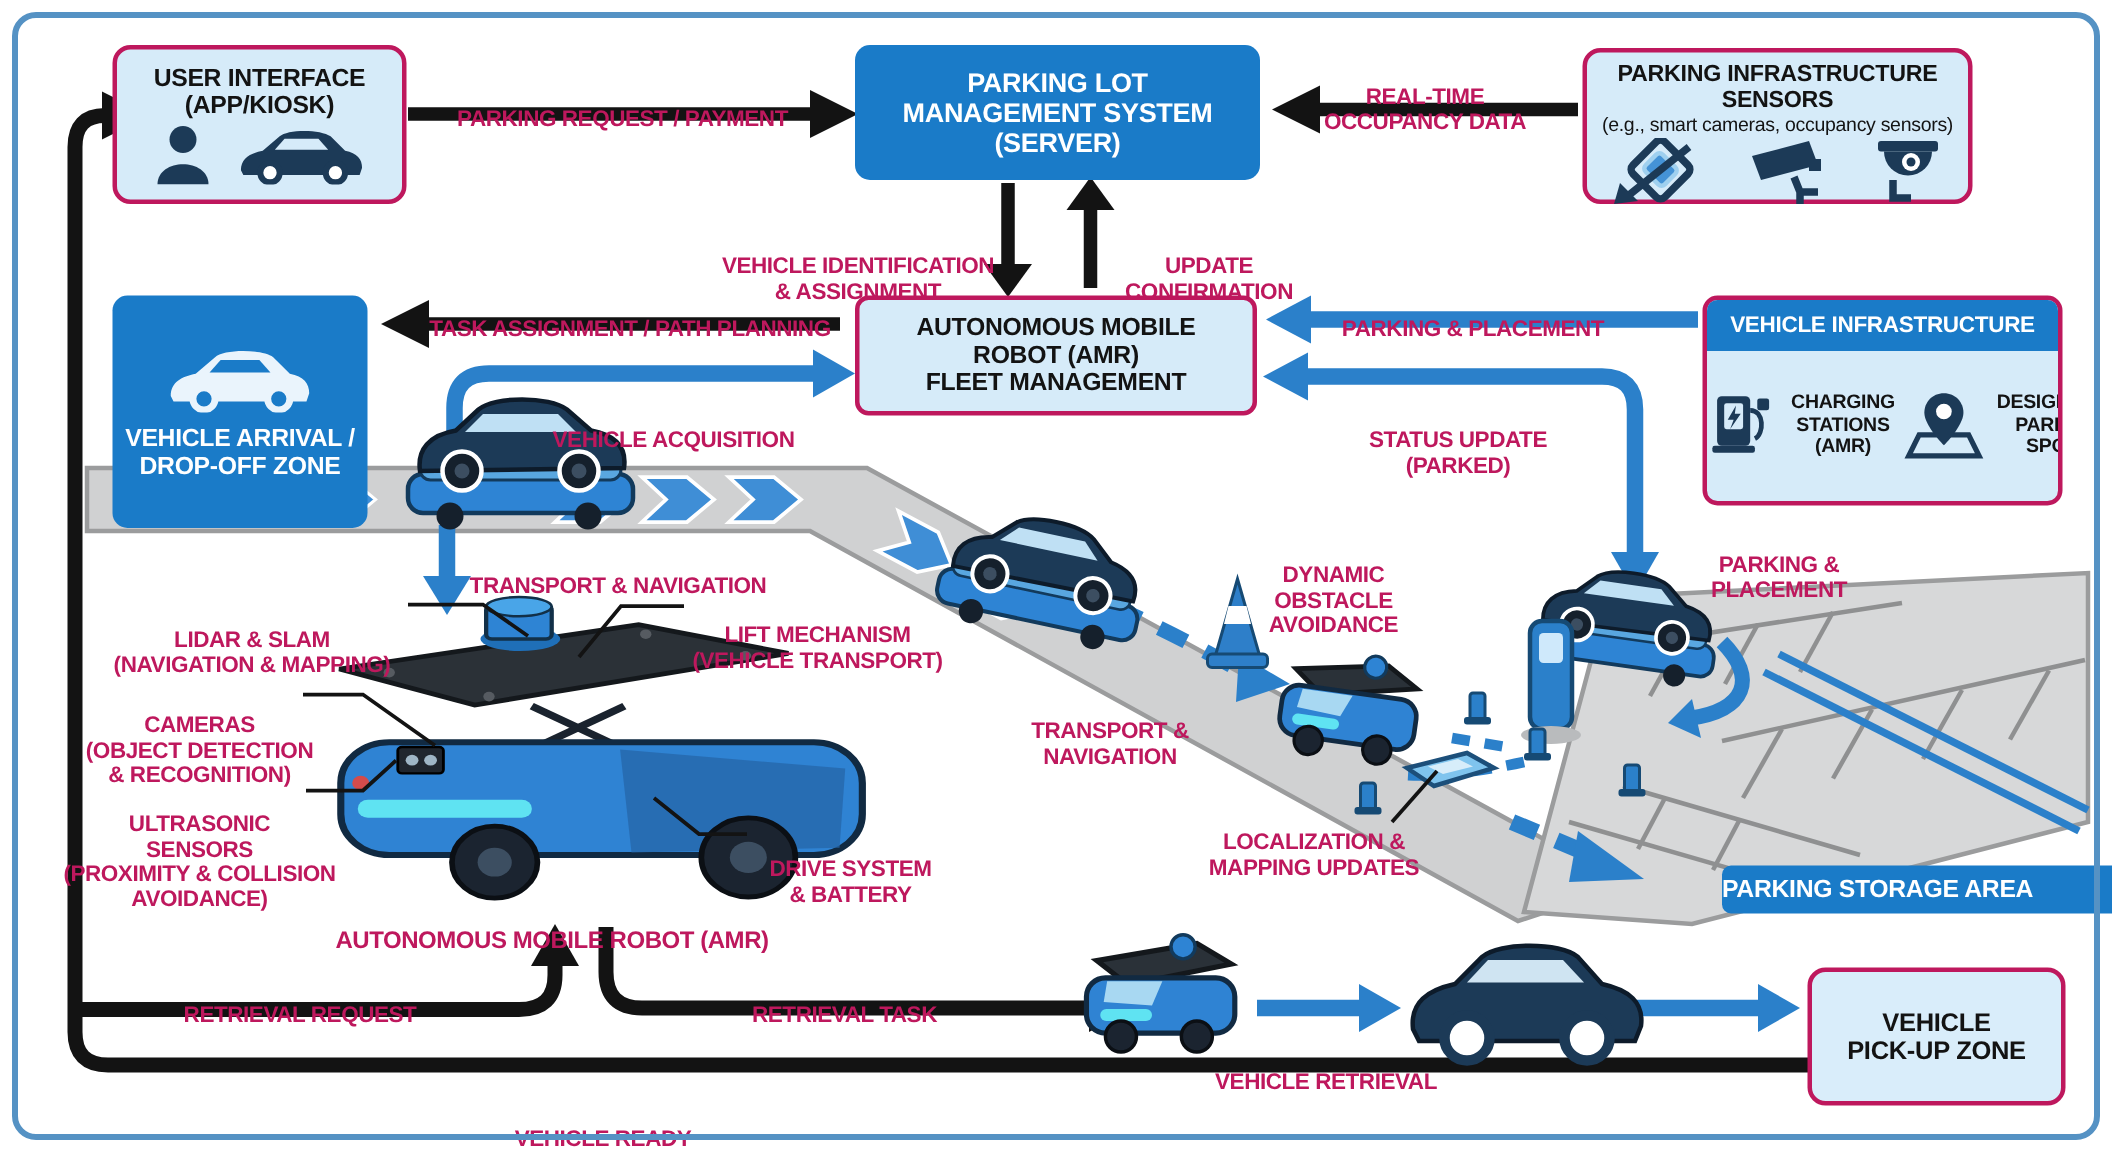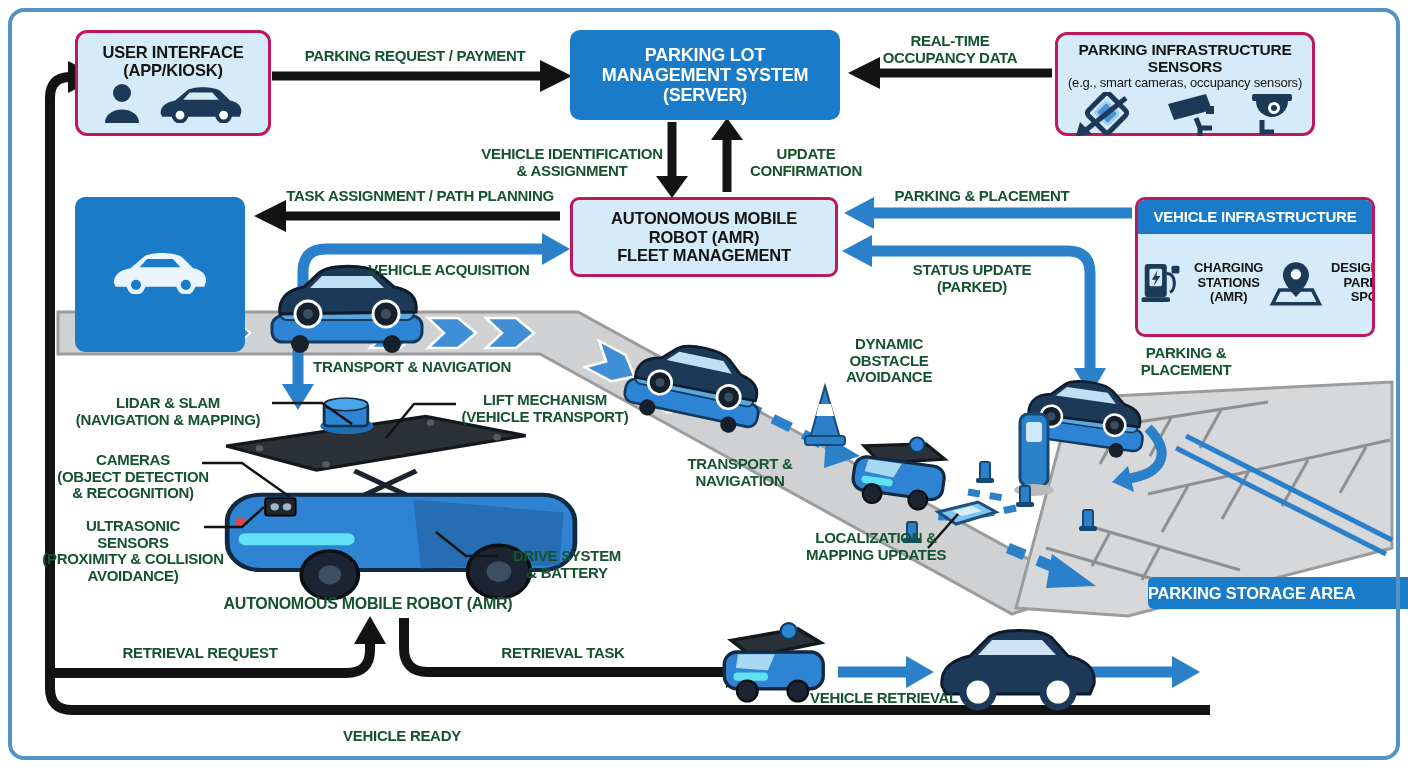--- a/index.html
+++ b/index.html
@@ -6,21 +6,21 @@
   #canvas{position:relative;width:1408px;height:768px;background:#ffffff;overflow:hidden;
           font-family:"Liberation Sans", sans-serif;}
   #frame{position:absolute;left:8px;top:8px;right:8px;bottom:8px;border:4px solid #5592c4;border-radius:16px;pointer-events:none;z-index:5;}
   svg.scene{position:absolute;left:0;top:0;z-index:1;}
   .panel{position:absolute;box-sizing:border-box;display:flex;flex-direction:column;align-items:center;justify-content:center;z-index:2;}
   .panel-light{background:#d6ebf9;border:3px solid #be185d;border-radius:12px;}
   .panel-blue{background:#1a7bc8;border-radius:10px;color:#fff;}
   .ttl{font-weight:bold;text-align:center;white-space:pre-line;letter-spacing:-0.2px;line-height:1.12;color:#131313;}
   .ttl-w{color:#ffffff;}
   .lbl{position:absolute;transform:translateX(-50%);font-weight:bold;font-size:15px;line-height:1.1;
-       text-align:center;white-space:pre-line;color:#14532d;letter-spacing:-0.3px;z-index:3;}
+       text-align:center;white-space:pre-line;color:#be185d;letter-spacing:-0.3px;z-index:3;margin-top:24px;}
   .iconrow{display:flex;gap:18px;align-items:center;justify-content:center;margin-top:4px;}
   #storage-banner{position:absolute;left:1148px;top:577px;width:283px;height:32px;background:#1a7bc8;border-radius:6px;
        display:flex;align-items:center;justify-content:flex-start;z-index:3;}
   #infra-box{padding:0;overflow:hidden;justify-content:flex-start;}
   #infra-head{width:100%;height:34px;background:#1a7bc8;display:flex;align-items:center;justify-content:center;}
   #infra-body{flex:1;width:100%;display:flex;align-items:center;justify-content:space-evenly;padding:4px 2px 6px 2px;box-sizing:border-box;}
   .infra-col{display:flex;flex-direction:row;align-items:center;gap:4px;}
 </style>
 </head>
 <body>
@@ -292,20 +292,22 @@
 FLEET MANAGEMENT</div>
 </div>
 
 <div class="panel panel-blue" style="left:75px;top:197px;width:170px;height:155px;">
   <svg width="96" height="46" viewBox="0 0 104 46" style="margin-bottom:8px;">
     <path d="M2,36 C2,26 10,22 20,20 L34,8 C40,2 68,2 76,8 L88,20 C98,22 102,27 102,34 L100,40 L4,40 Z" fill="#eaf4fc"></path>
     <polygon points="38,10 66,10 74,19 30,19" fill="#1a7bc8"></polygon>
     <circle cx="26" cy="38" r="8" fill="#1a7bc8" stroke="#eaf4fc" stroke-width="5"></circle>
     <circle cx="80" cy="38" r="8" fill="#1a7bc8" stroke="#eaf4fc" stroke-width="5"></circle>
   </svg>
+  <div class="ttl ttl-w" style="font-size:16.5px;">VEHICLE ARRIVAL /
+DROP-OFF ZONE</div>
 </div>
 
 <div class="panel panel-light" id="infra-box" style="left:1135px;top:197px;width:240px;height:140px;border-radius:10px;">
   <div id="infra-head">
     <div class="ttl ttl-w" style="font-size:15px;">VEHICLE INFRASTRUCTURE</div>
   </div>
   <div id="infra-body">
     <div class="infra-col">
       <svg width="56" height="52" viewBox="0 0 56 52">
         <rect x="6" y="2" width="28" height="42" rx="4" fill="#1c3a57"></rect>
@@ -323,41 +325,45 @@
         <polygon points="12,34 50,34 58,50 4,50" fill="none" stroke="#1c3a57" stroke-width="4"></polygon>
         <path d="M31,2 C22,2 16,9 16,17 C16,27 31,42 31,42 C31,42 46,27 46,17 C46,9 40,2 31,2 Z" fill="#1c3a57"></path>
         <circle cx="31" cy="16" r="6" fill="#ffffff"></circle>
       </svg>
       <div class="ttl" style="font-size:13px;">DESIGNATED
 PARKING SPOTS</div>
     </div>
   </div>
 </div>
 
+<div class="panel panel-light" style="left:1205px;top:645px;width:172px;height:92px;background:#d9edfa;">
+  <div class="ttl" style="font-size:17px;">VEHICLE
+PICK-UP ZONE</div>
+</div>
 
 <div id="storage-banner">
   <div class="ttl ttl-w" style="font-size:16.5px;">PARKING STORAGE AREA</div>
 </div>
 
 <div class="lbl" style="left:415px;top:48px;">PARKING REQUEST / PAYMENT</div>
 <div class="lbl" style="left:950px;top:33px;">REAL-TIME
 OCCUPANCY DATA</div>
 <div class="lbl" style="left:572px;top:146px;">VEHICLE IDENTIFICATION
 &amp; ASSIGNMENT</div>
 <div class="lbl" style="left:806px;top:146px;">UPDATE
 CONFIRMATION</div>
 <div class="lbl" style="left:420px;top:188px;">TASK ASSIGNMENT / PATH PLANNING</div>
 <div class="lbl" style="left:982px;top:188px;">PARKING &amp; PLACEMENT</div>
 <div class="lbl" style="left:972px;top:262px;">STATUS UPDATE
 (PARKED)</div>
 <div class="lbl" style="left:449px;top:262px;">VEHICLE ACQUISITION</div>
 <div class="lbl" style="left:412px;top:359px;">TRANSPORT &amp; NAVIGATION</div>
 <div class="lbl" style="left:740px;top:456px;">TRANSPORT &amp;
 NAVIGATION</div>
-<div class="lbl" style="left:889px;top:336px;">DYNAMIC
+<div class="lbl" style="left:889px;top:352px;">DYNAMIC
 OBSTACLE
 AVOIDANCE</div>
 <div class="lbl" style="left:1186px;top:345px;">PARKING &amp;
 PLACEMENT</div>
 <div class="lbl" style="left:876px;top:530px;">LOCALIZATION &amp;
 MAPPING UPDATES</div>
 <div class="lbl" style="left:200px;top:645px;">RETRIEVAL REQUEST</div>
 <div class="lbl" style="left:563px;top:645px;">RETRIEVAL TASK</div>
 <div class="lbl" style="left:884px;top:690px;">VEHICLE RETRIEVAL</div>
 <div class="lbl" style="left:402px;top:728px;">VEHICLE READY</div>

